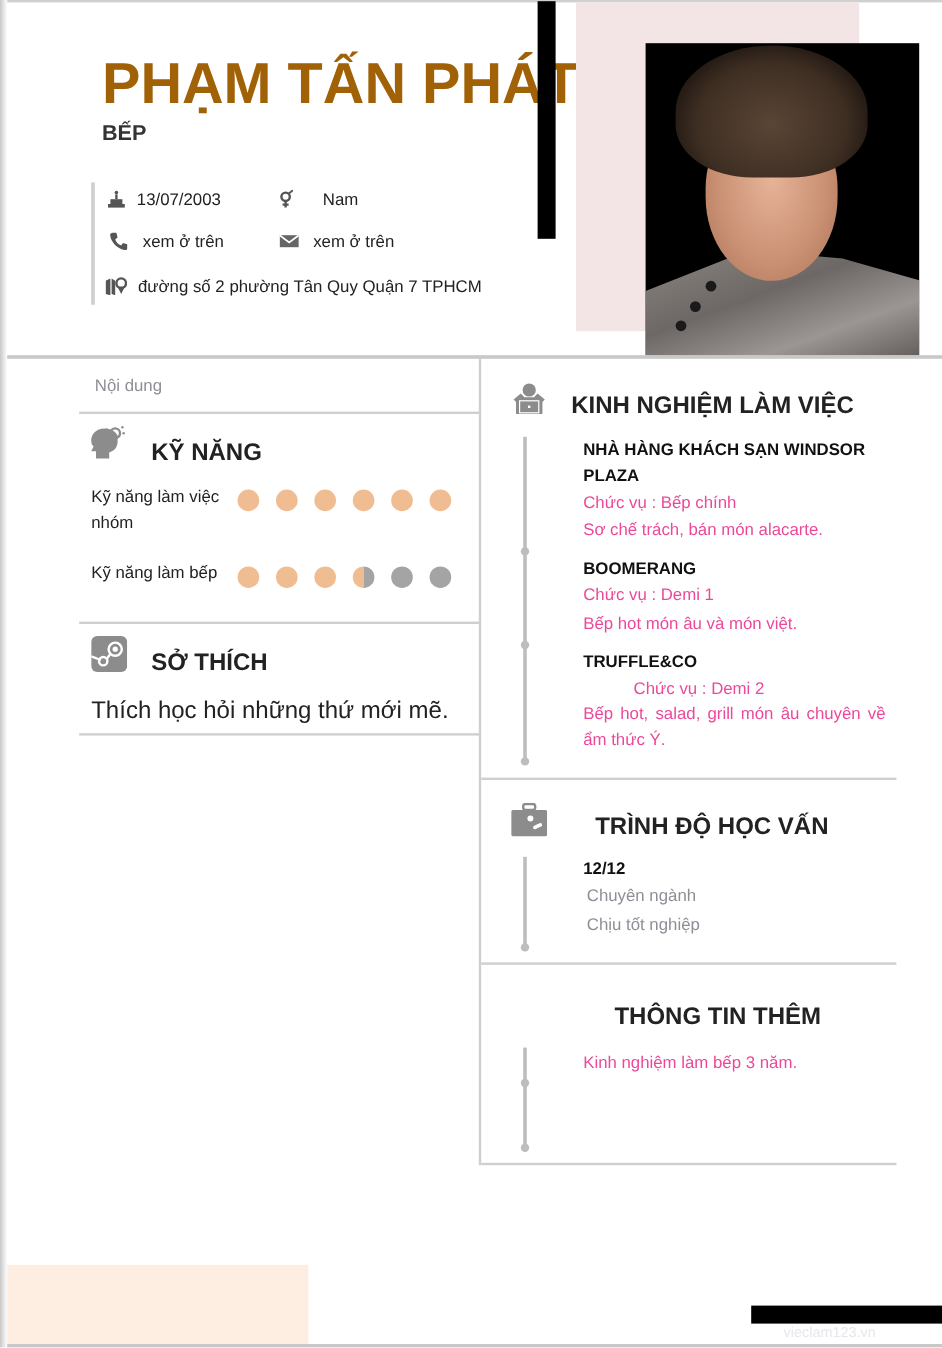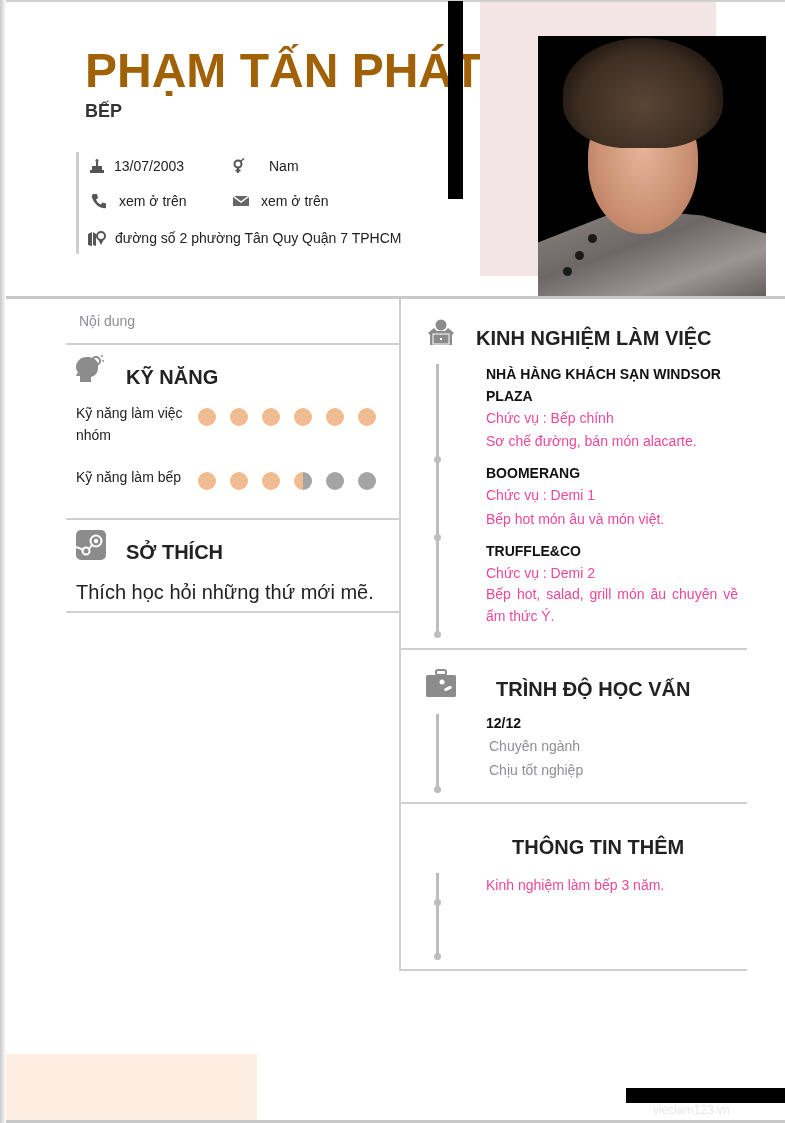--- a/index.html
+++ b/index.html
@@ -190,28 +190,28 @@
   </div>
   <div class="sec-title" style="left:476px; top:327px;">KINH NGHIỆM LÀM VIỆC</div>
 
   <div class="timeline" style="left:436px; top:364px; height:270px;"></div>
   <div class="tdot" style="left:434px; top:456px;"></div>
   <div class="tdot" style="left:434px; top:534px;"></div>
   <div class="tdot" style="left:434px; top:631px;"></div>
 
   <div class="job-company" style="top:363px;">NHÀ HÀNG KHÁCH SẠN WINDSOR PLAZA</div>
   <div class="job-line" style="top:407px;">Chức vụ : Bếp chính</div>
-  <div class="job-line" style="top:430px;">Sơ chế đường, bán món alacarte.</div>
+  <div class="job-line" style="top:430px;">Sơ chế trách, bán món alacarte.</div>
 
   <div class="job-company" style="top:462px;">BOOMERANG</div>
   <div class="job-line" style="top:484px;">Chức vụ : Demi 1</div>
   <div class="job-line" style="top:508px;">Bếp hot món âu và món việt.</div>
 
   <div class="job-company" style="top:540px;">TRUFFLE&amp;CO</div>
-  <div class="job-line" style="top:562px;">Chức vụ : Demi 2</div>
+  <div class="job-line" style="top:562px;margin-left:42px;">Chức vụ : Demi 2</div>
   <div class="job-line" style="top:583px; text-align:justify; text-align-last:left;">Bếp hot, salad, grill món âu chuyên về ẩm thức Ý.</div>
 
   <div class="hline" style="left:401px; top:648px; width:346px;"></div>
 
   <div class="sec-icon" style="left:426px; top:669px;">
     <svg width="30" height="28" viewBox="0 0 30 28">
         <rect x="10" y="1" width="10" height="5" rx="2" fill="none" stroke="#8c8c8c" stroke-width="2"></rect>
         <rect x="0" y="6" width="30" height="22" rx="1.5" fill="#8c8c8c"></rect>
         <circle cx="16" cy="13" r="2.5" fill="#fff"></circle>
         <rect x="18" y="18" width="8" height="3" rx="1.5" transform="rotate(-25 22 19.5)" fill="#fff"></rect>

